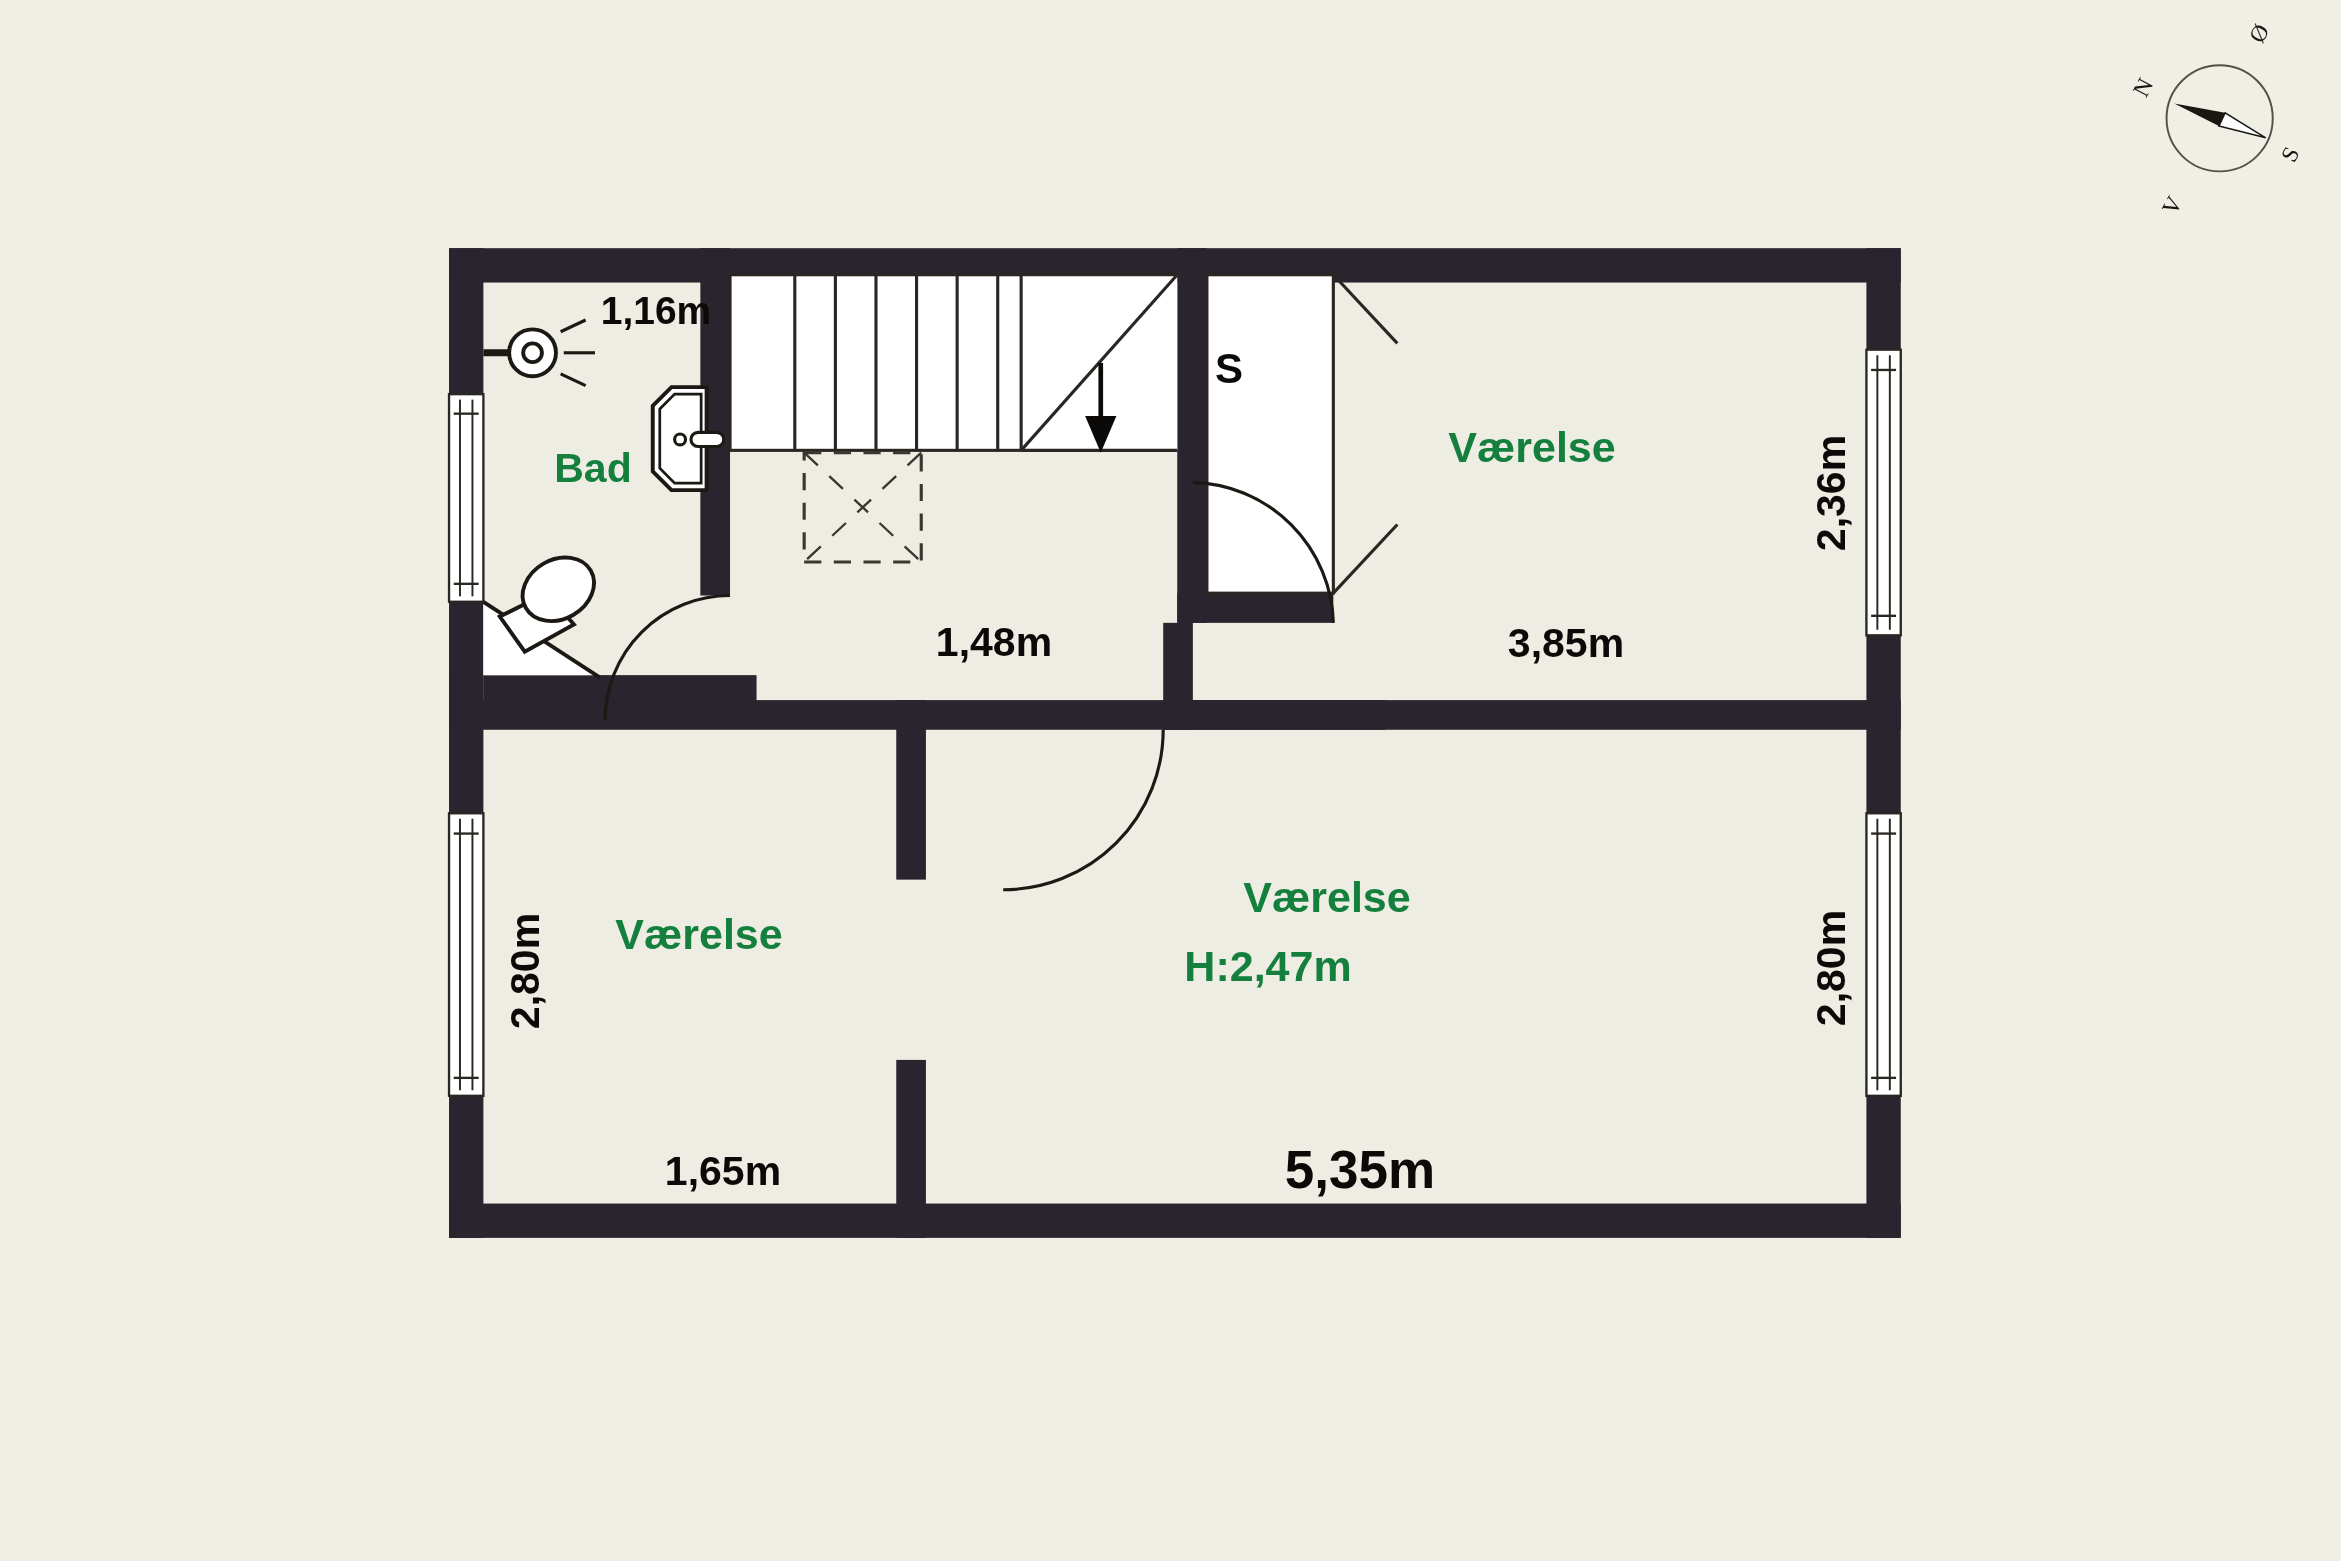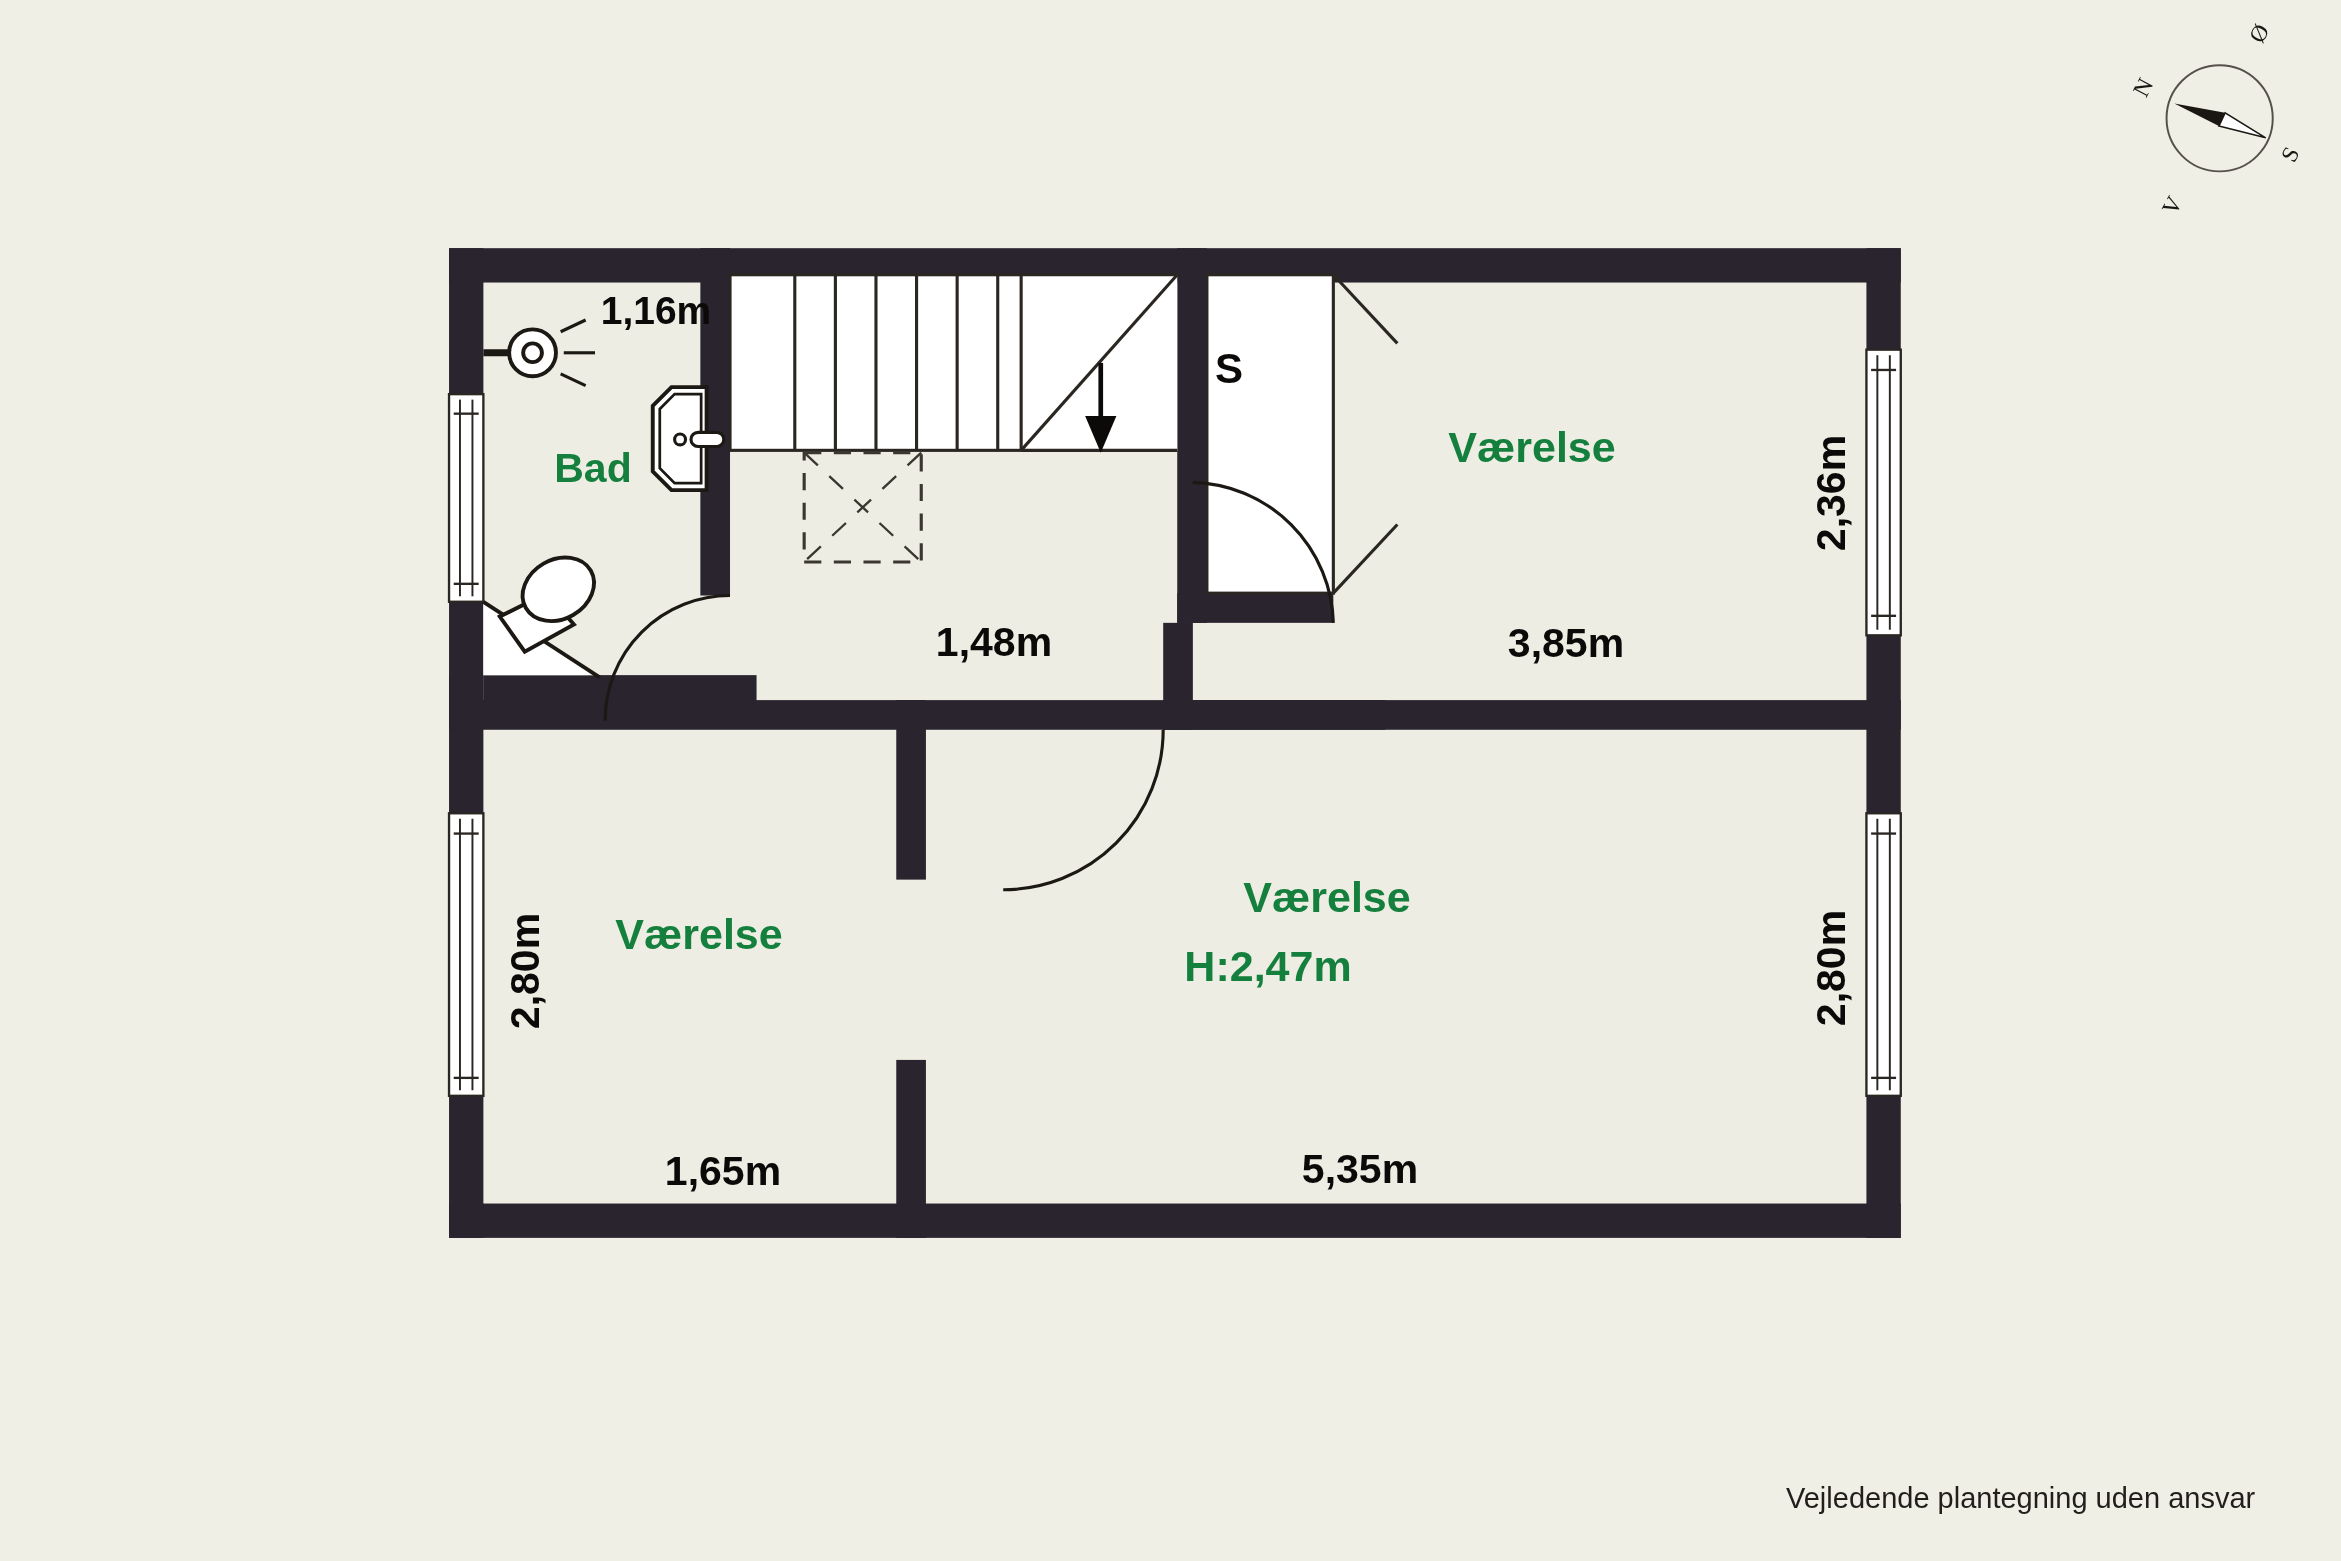--- a/index.html
+++ b/index.html
@@ -243,32 +243,31 @@
   <div class="room-label" style="left:1532px;top:447px;font-size:43px;">Værelse</div>
   <div class="dim-label" style="left:1542px;top:643px;font-size:41px;">3,85m</div>
   <div class="dim-vert" style="left:1831px;top:493px;font-size:41px;">2,36m</div>
 
   <div class="room-label" style="left:699px;top:934px;font-size:43px;">Værelse</div>
   <div class="dim-label" style="left:699px;top:1171px;font-size:41px;">1,65m</div>
   <div class="dim-vert" style="left:525px;top:971px;font-size:41px;">2,80m</div>
 
   <div class="room-label" style="left:1327px;top:897px;font-size:43px;">Værelse</div>
   <div class="room-label" style="left:1268px;top:966px;font-size:43px;">H:2,47m</div>
-  <div class="dim-label" style="left:1336px;top:1169px;font-size:41px;text-align:right;">5,35m</div>
+  <div class="dim-label" style="left:1336px;top:1169px;font-size:53px;text-align:right;">5,35m</div>
   <div class="dim-vert" style="left:1831px;top:968px;font-size:41px;">2,80m</div>
 
   <div style="position:absolute;left:2108px;top:15.6px;width:203px;height:203px;">
     <svg width="203" height="203" viewBox="0 0 260 260">
       <circle cx="143" cy="131" r="68" fill="none" stroke="#55504A" stroke-width="2.5"></circle>
 
       <polygon points="85,112 142,141 150,124" fill="#1A1713"></polygon>
       <polygon points="142,141 150,124 202,156" fill="#FFFFFF" stroke="#1A1713" stroke-width="2"></polygon>
     </svg>
     <div class="compass-label" style="left:27px;top:58px;transform:rotate(-62deg);">N</div>
     <div class="compass-label" style="left:143px;top:4.7px;transform:rotate(-62deg);">Ø</div>
     <div class="compass-label" style="left:176px;top:125px;transform:rotate(-62deg);">S</div>
     <div class="compass-label" style="left:56px;top:176px;transform:rotate(-62deg);">V</div>
   </div>
 
-  <div class="disclaimer">Vejledende plantegning uden ansvar</div>
 
 </div>
 
 
 </body></html>

